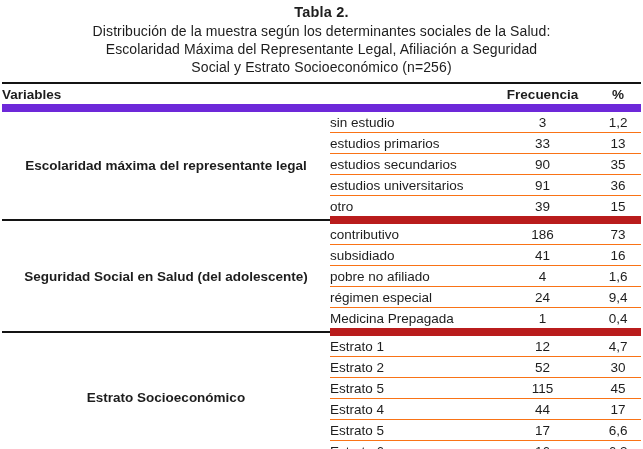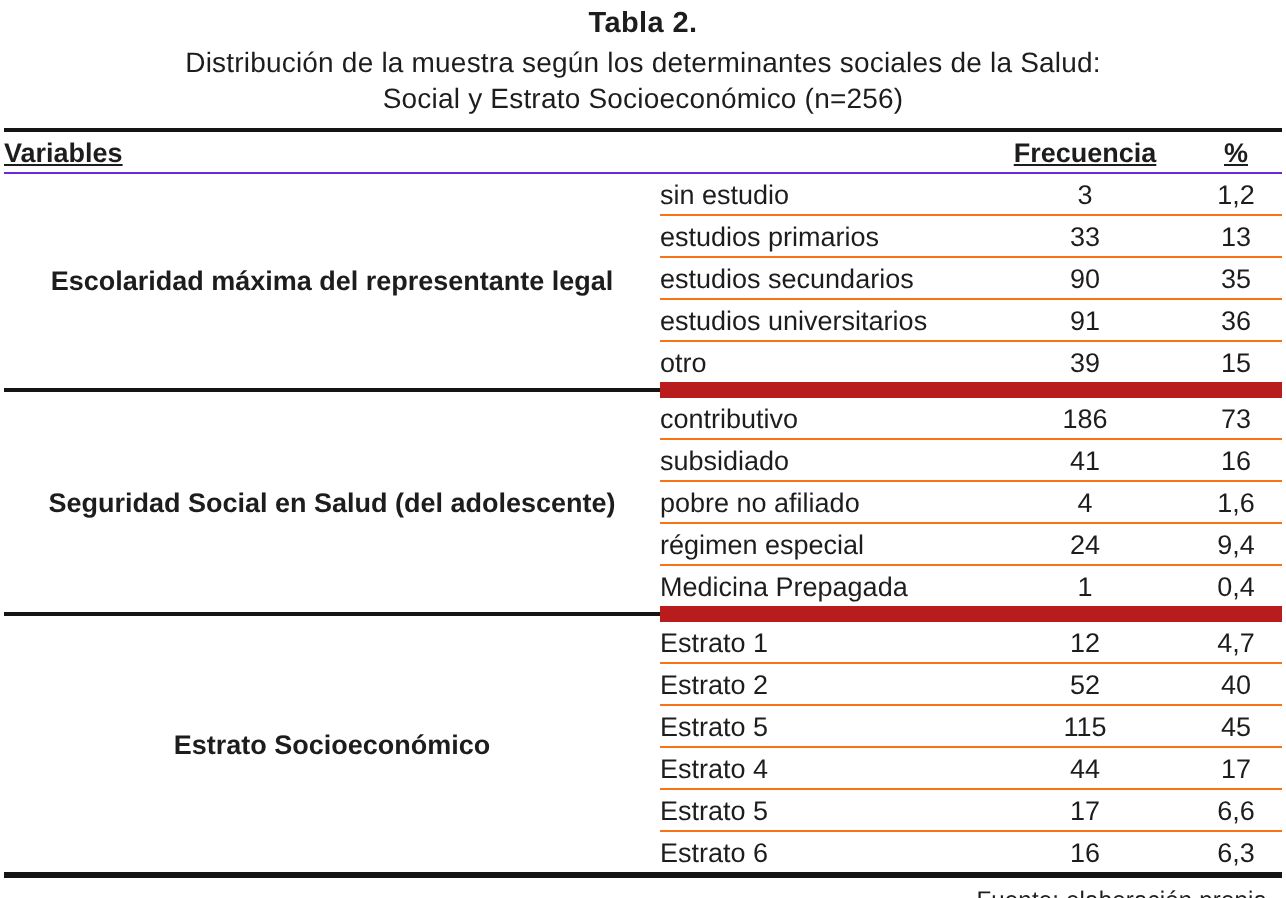--- a/index.html
+++ b/index.html
@@ -45,23 +45,22 @@
   table.dtable th, table.dtable td {
     font-size: 13.5px;
     height: 20px;
     padding: 0;
     vertical-align: middle;
     white-space: nowrap;
     overflow: hidden;
   }
   tr.head-row th {
     border-top: 2px solid #141414;
-    border-bottom: 1px solid #6d28d9;
+    border-bottom: 8px solid #6d28d9;
     font-weight: bold;
-    text-decoration: underline;
   }
   th.h-var {
     text-align: left;
     padding-left: 6px;
   }
   th.h-num, td.num {
     text-align: center;
   }
   th.group {
     text-align: center;
@@ -96,20 +95,21 @@
   }
 </style>
 </head>
 <body>
 
 <div class="page">
 
   <div class="caption">
     <div class="tlabel">Tabla 2.</div>
     <div class="sub">Distribución de la muestra según los determinantes sociales de la Salud:</div>
+    <div class="sub">Escolaridad Máxima del Representante Legal, Afiliación a Seguridad</div>
     <div class="sub">Social y Estrato Socioeconómico (n=256)</div>
   </div>
 
   <table class="dtable">
     <colgroup>
       <col style="width:328px">
       <col style="width:160px">
       <col style="width:105px">
       <col style="width:46px">
     </colgroup>
@@ -178,21 +178,21 @@
 
       <tr>
         <th class="group glast" rowspan="6">Estrato Socioeconómico</th>
         <td class="cat">Estrato 1</td>
         <td class="num">12</td>
         <td class="num">4,7</td>
       </tr>
       <tr>
         <td class="cat">Estrato 2</td>
         <td class="num">52</td>
-        <td class="num">40</td>
+        <td class="num">30</td>
       </tr>
       <tr>
         <td class="cat">Estrato 5</td>
         <td class="num">115</td>
         <td class="num">45</td>
       </tr>
       <tr>
         <td class="cat">Estrato 4</td>
         <td class="num">44</td>
         <td class="num">17</td>

